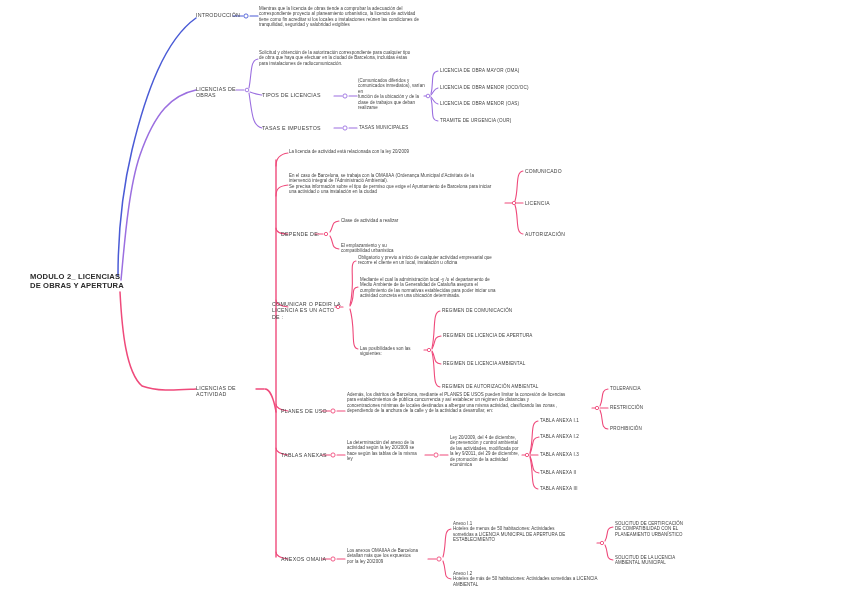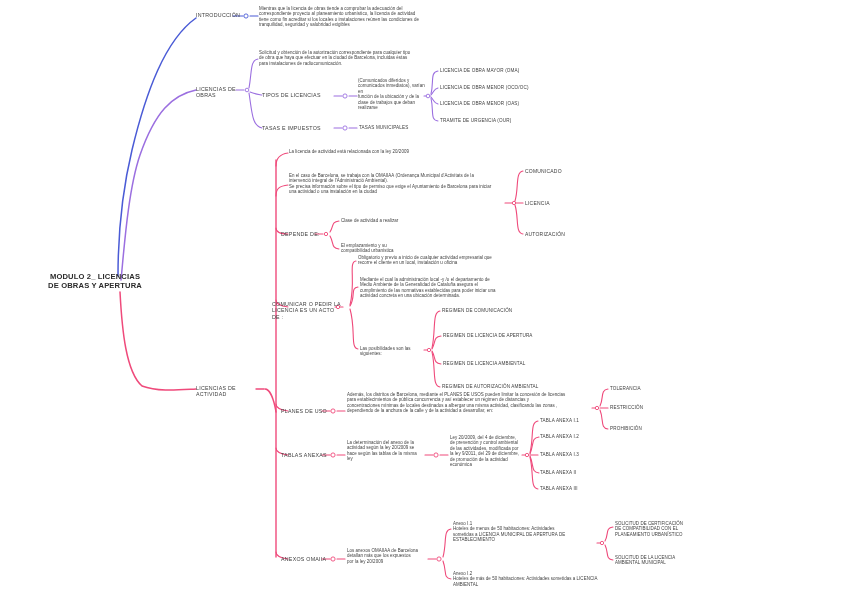--- a/index.html
+++ b/index.html
@@ -37,21 +37,21 @@
     display: block;
     white-space: pre-line;
     line-height: 1.22;
   }
   
   .root {
     font-size: 7.6px;
     font-weight: bold;
     letter-spacing: 0.15px;
     color: #2b2b2b;
-    text-align: center;
+    text-align: left;
   }
   
   .cap {
     font-size: 5.3px;
     letter-spacing: 0.25px;
     color: #3d3d3d;
   }
   .cap-blue { color: #3d3d3d; }
   
   .para {

